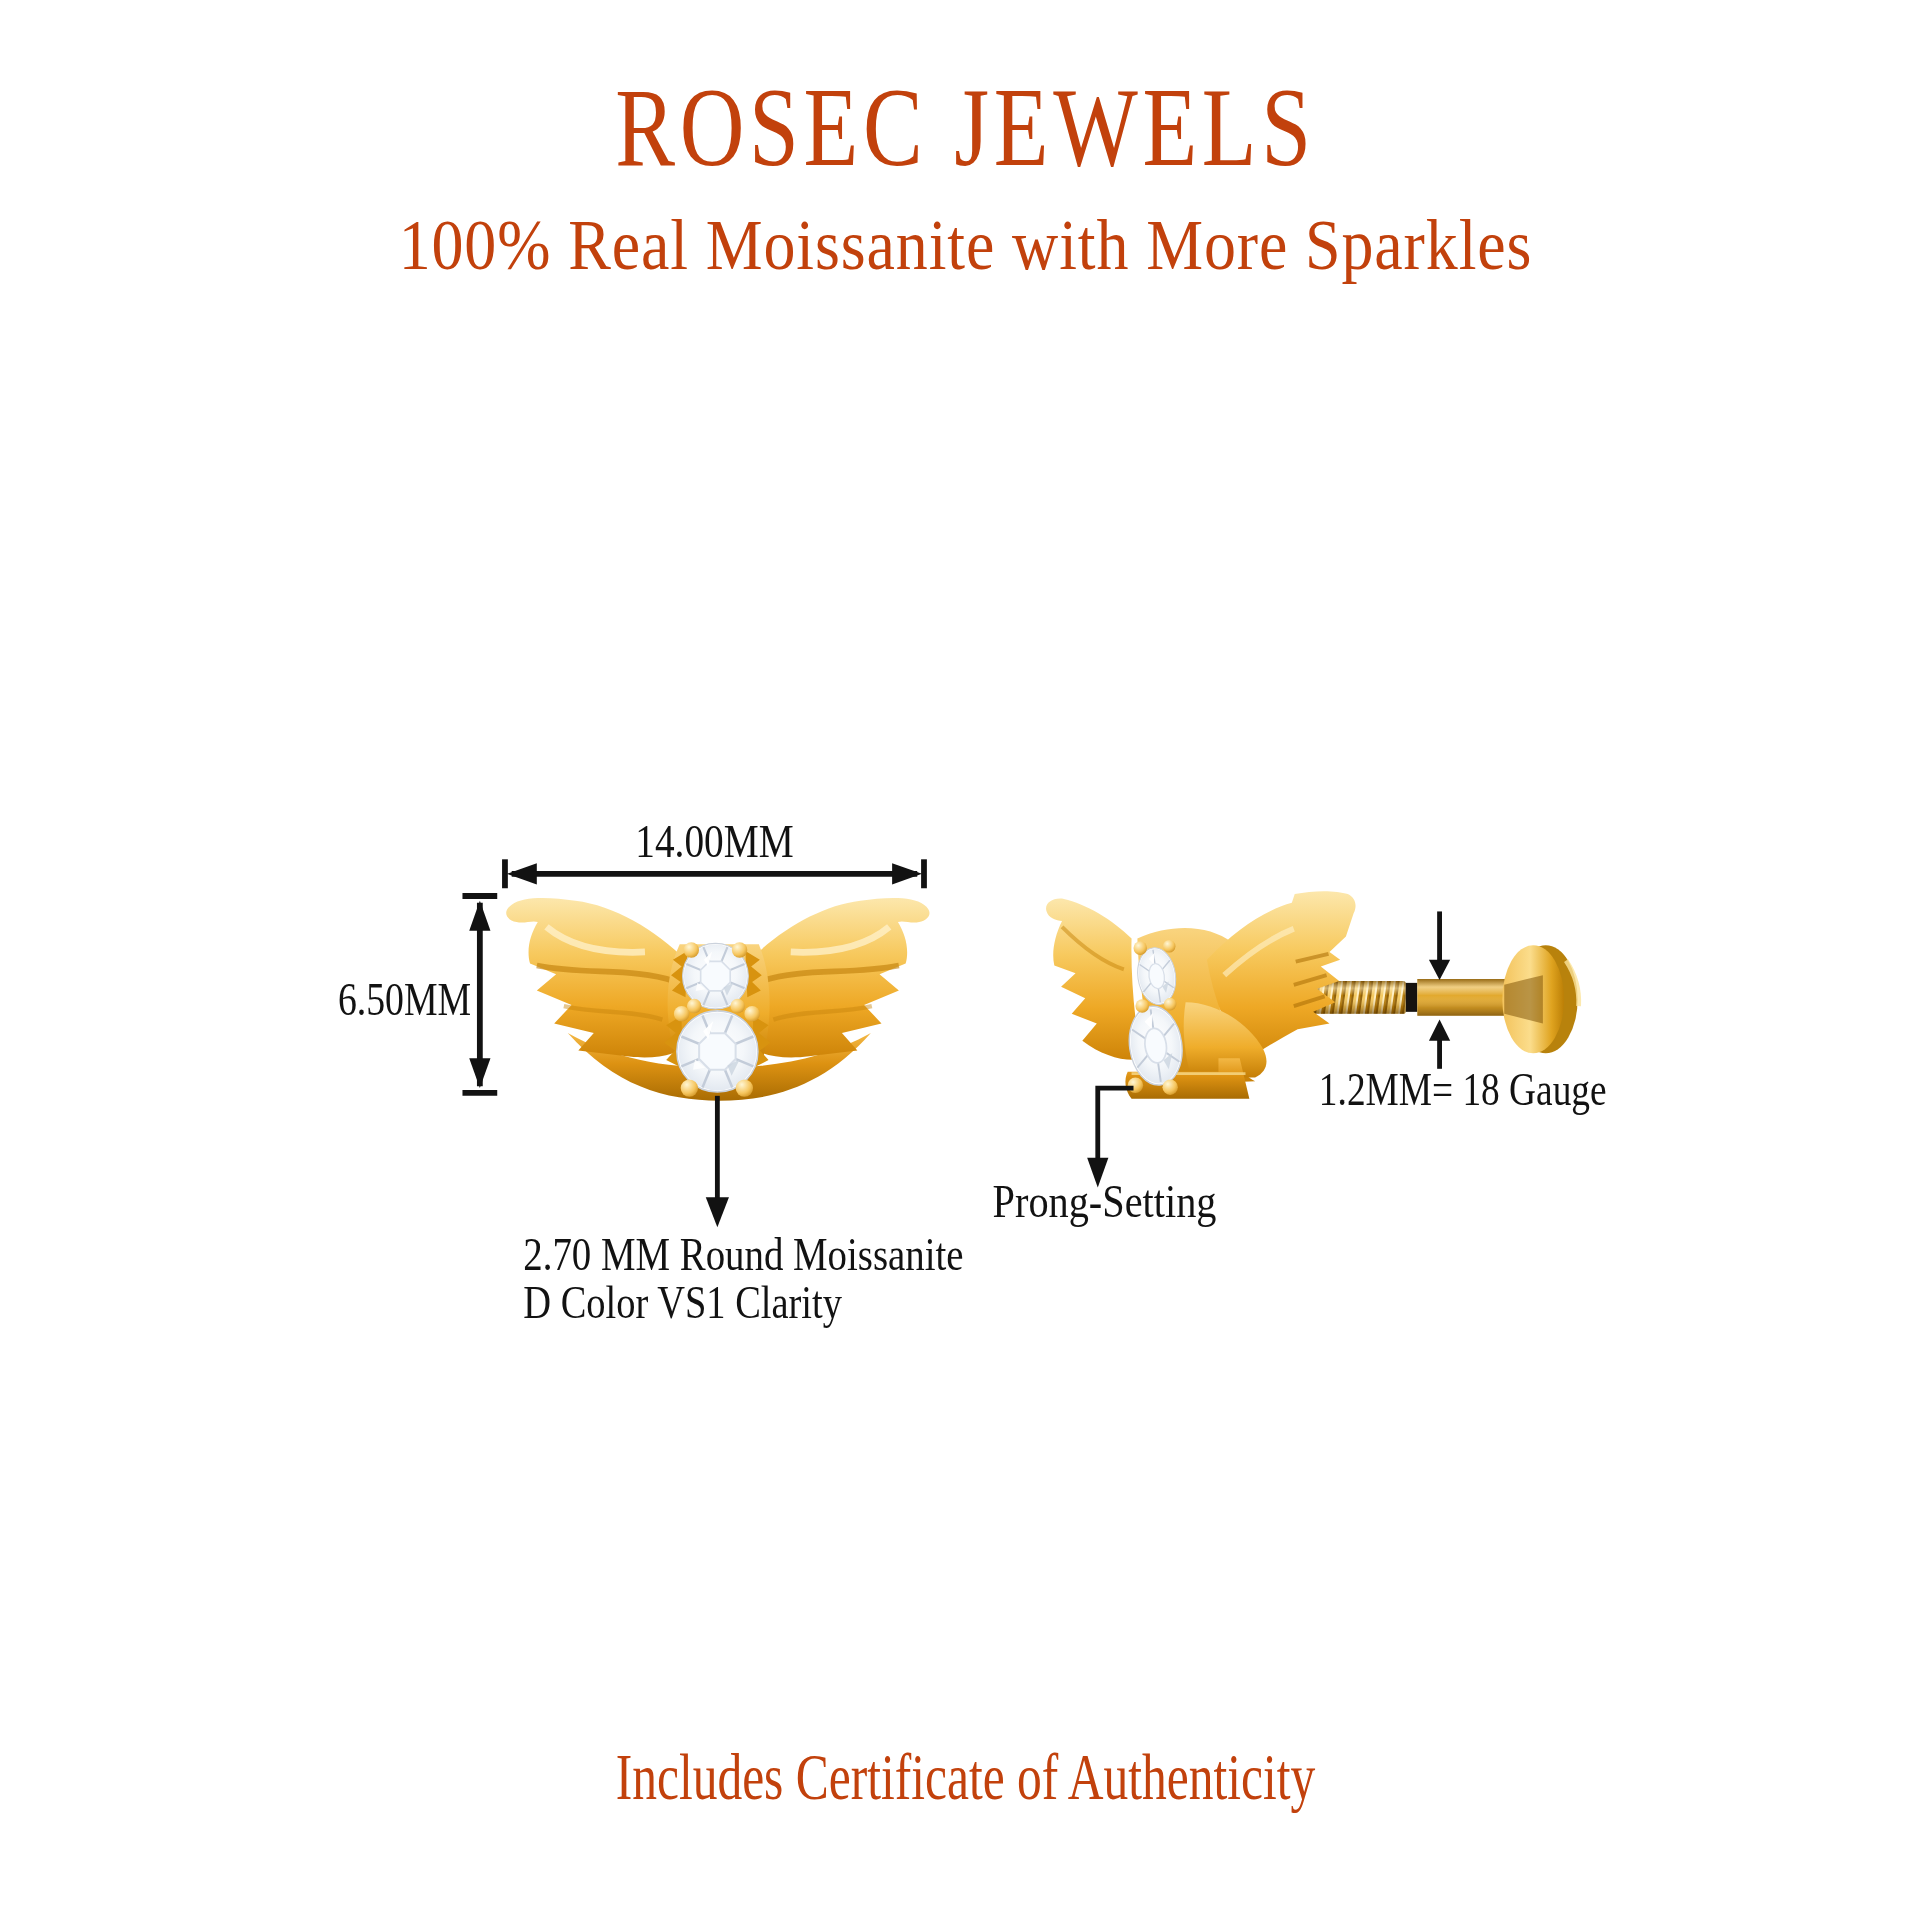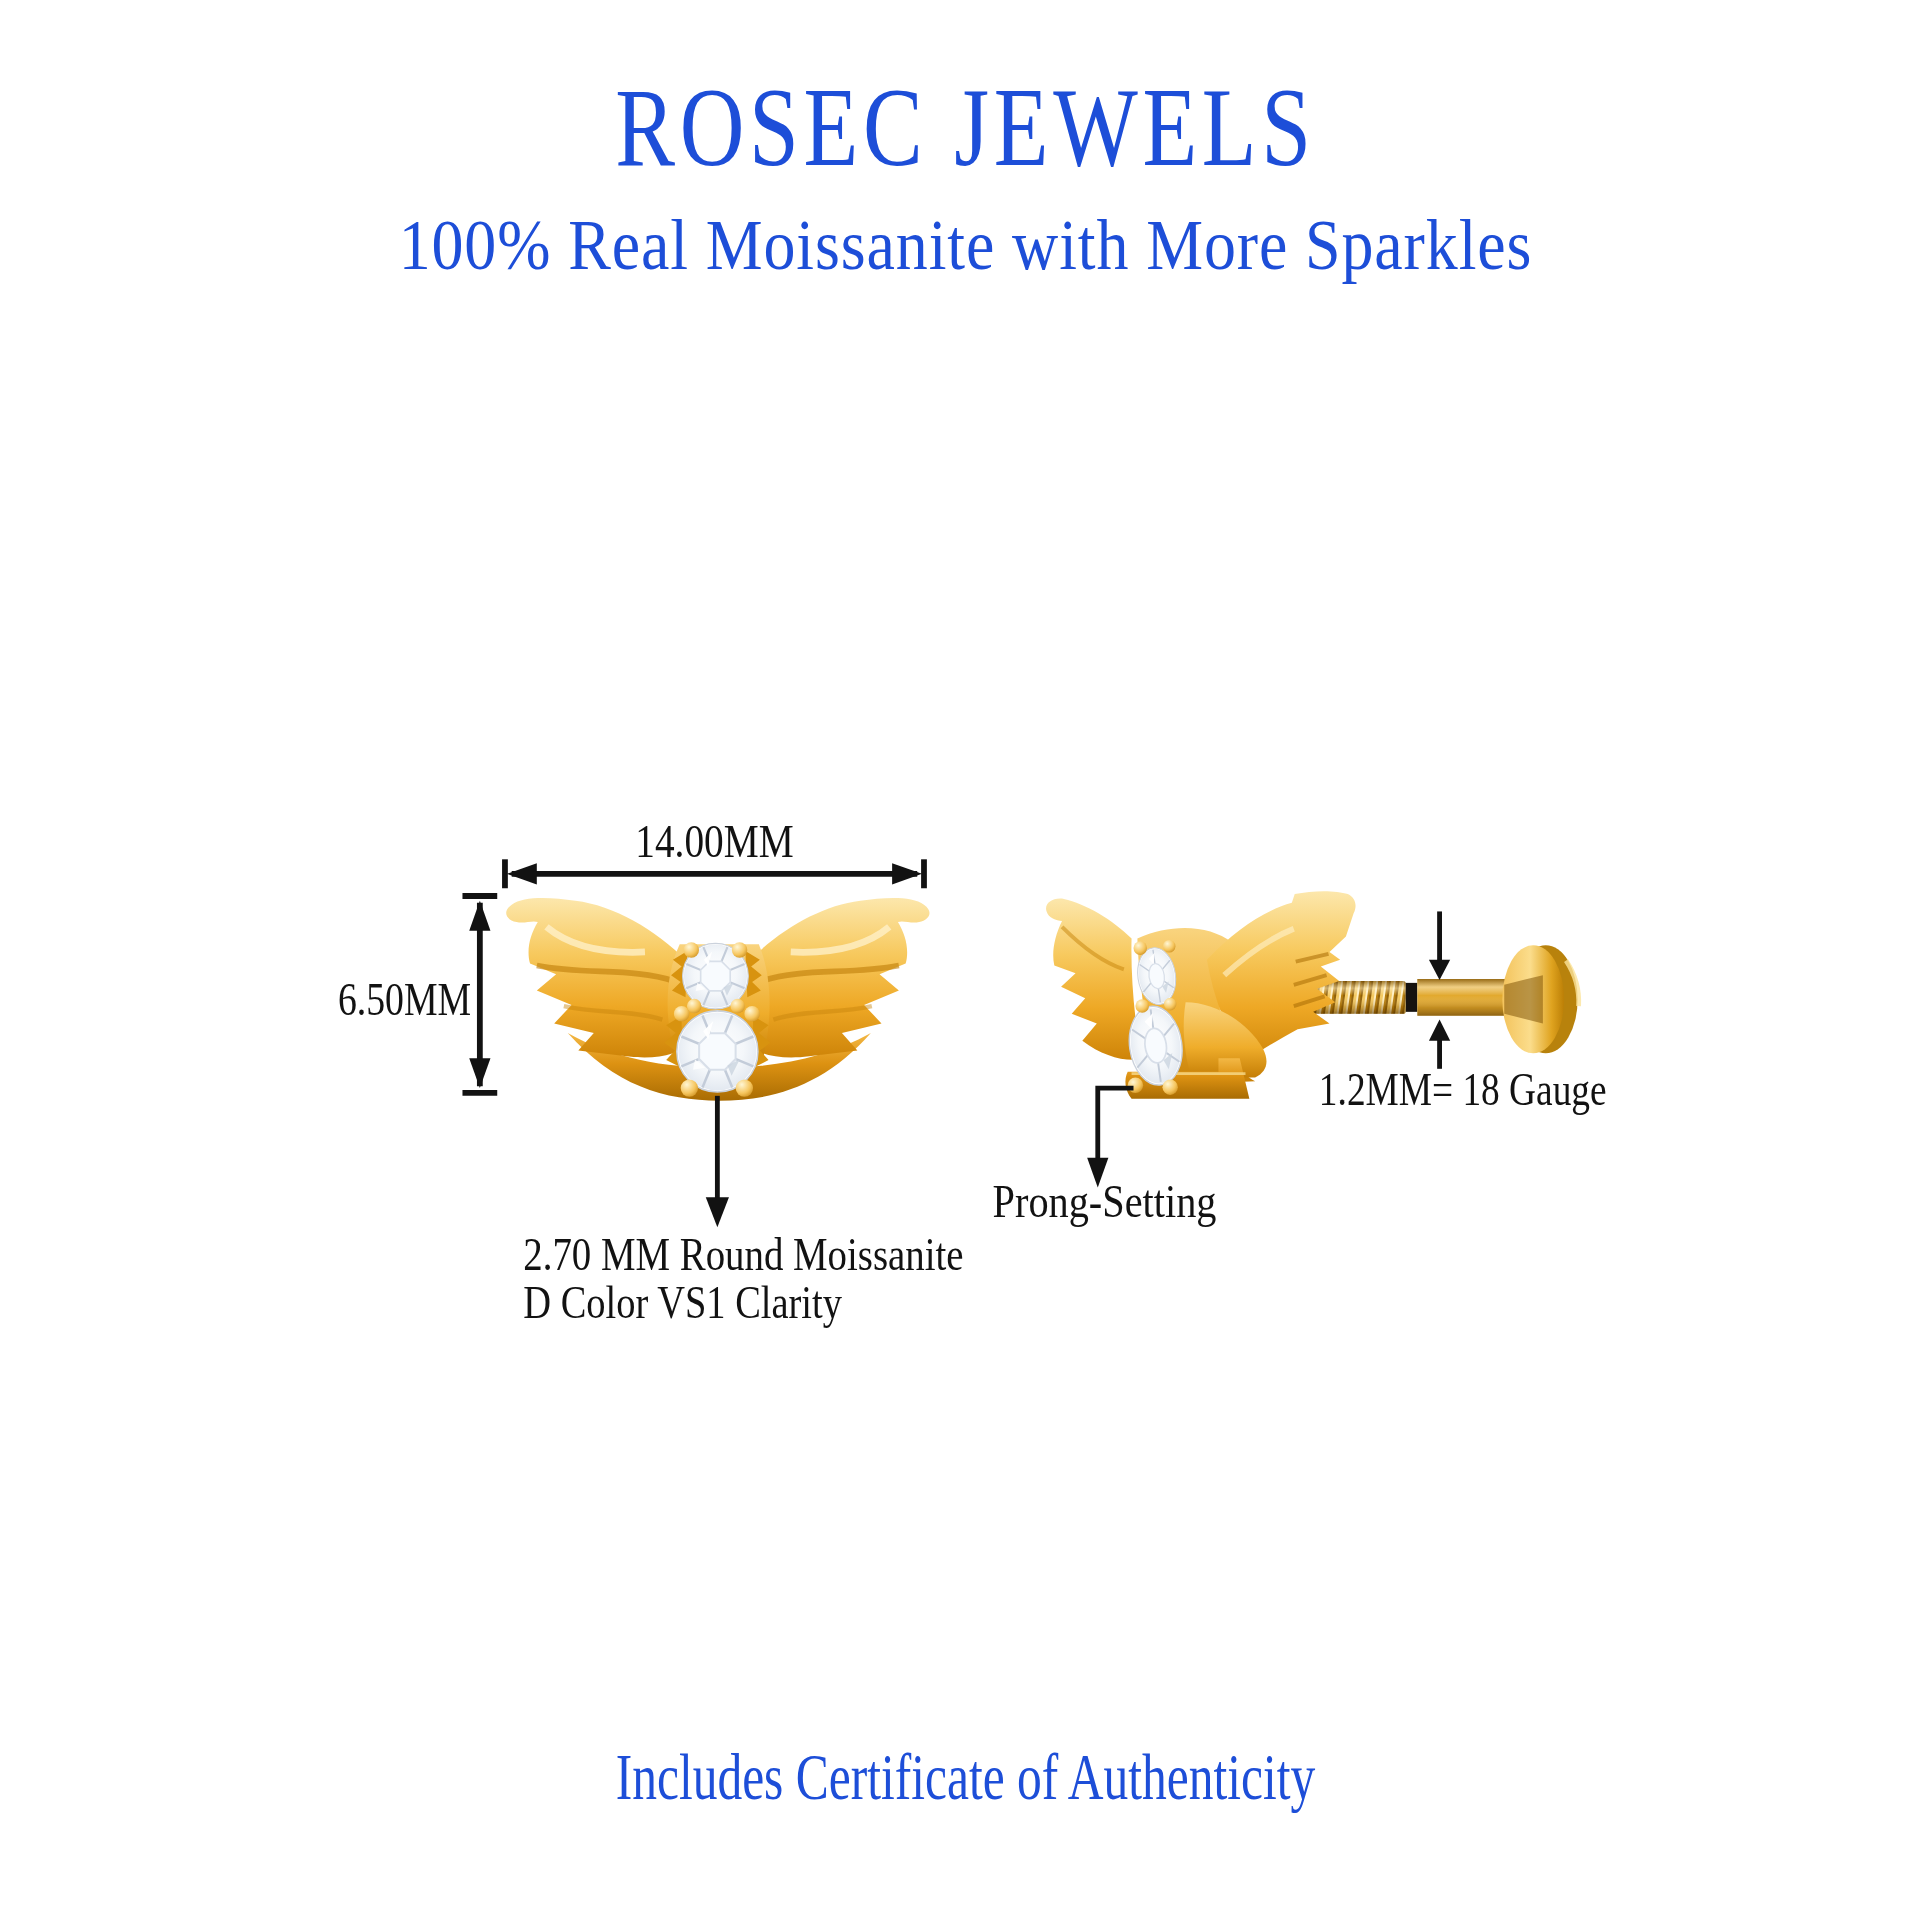--- a/index.html
+++ b/index.html
@@ -3,21 +3,21 @@
 <meta charset="utf-8">
 <style>
   html, body { margin: 0; padding: 0; background: #ffffff; }
   .page {
     position: relative;
     width: 1931px;
     height: 1931px;
     background: #ffffff;
     overflow: hidden;
     font-family: "Liberation Serif", "DejaVu Serif", serif;
-    color: #1d4ed8;
+    color: #c2410c;
   }
   .brand {
     position: absolute;
     top: 71px; left: 0; right: 0;
     text-align: center;
     font-size: 112px;
     font-weight: 500;
     letter-spacing: 5.8px;
     line-height: 1;
     transform: scaleX(0.80);

